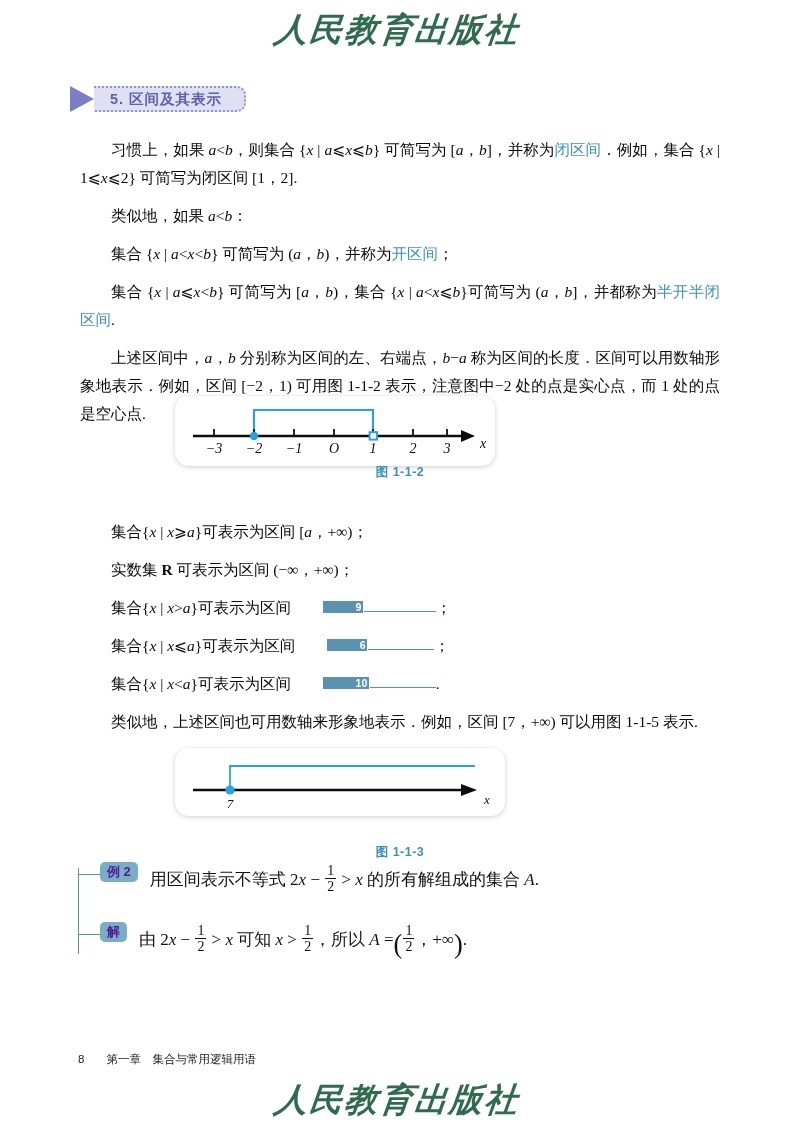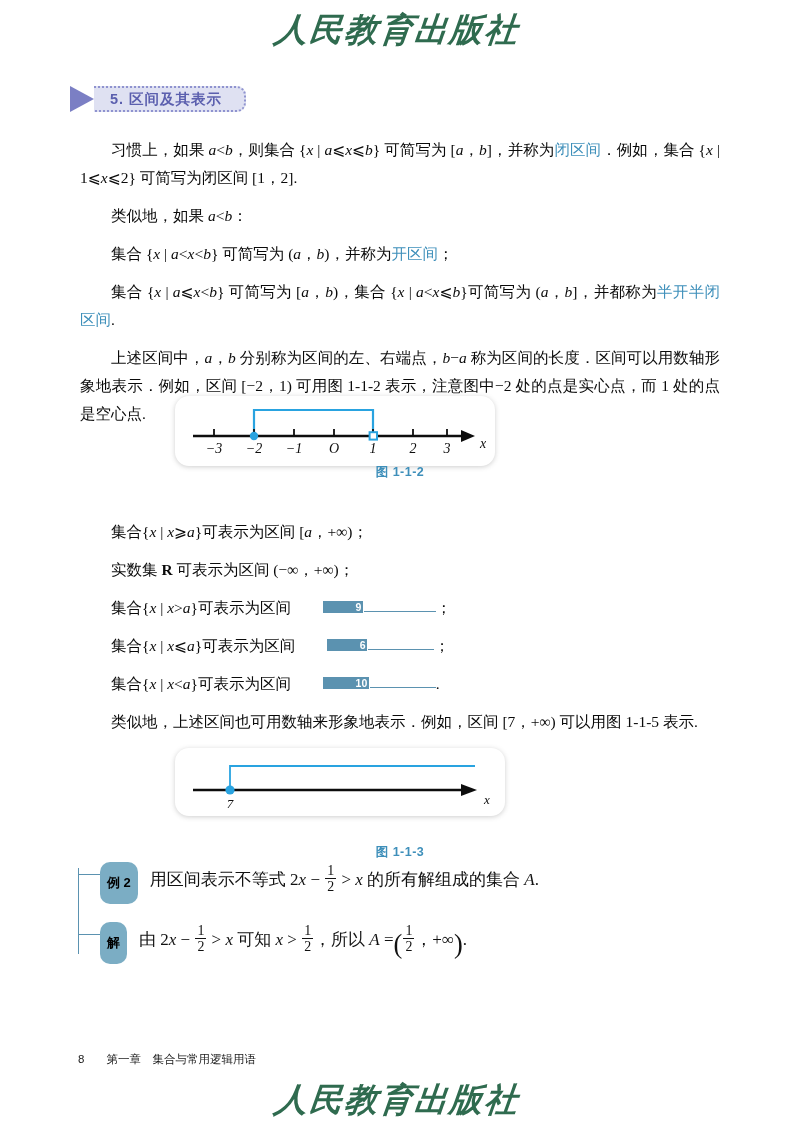--- a/index.html
+++ b/index.html
@@ -172,27 +172,27 @@
     left: 0;
     width: 22px;
     border-top: 1.6px solid #5b92b0;
   }
   .ex-bracket::before { top: 6px; }
   .ex-bracket::after  { top: 66px; }
 
   .tag {
     display: inline-block;
     background: #7badc4;
-    color: #000000;
+    color: #4c1d95;
     font-family: "Liberation Sans", sans-serif;
     font-weight: bold;
     font-size: 13px;
     line-height: 18px;
-    padding: 12px 7px;
-    border-radius: 10px;
+    padding: 1px 7px;
+    border-radius: 5px;
     vertical-align: middle;
   }
   .ex-row {
     position: absolute;
     left: 30px;
     display: flex;
     align-items: flex-start;
   }
   .ex-row .ex-content {
     margin-left: 12px;

